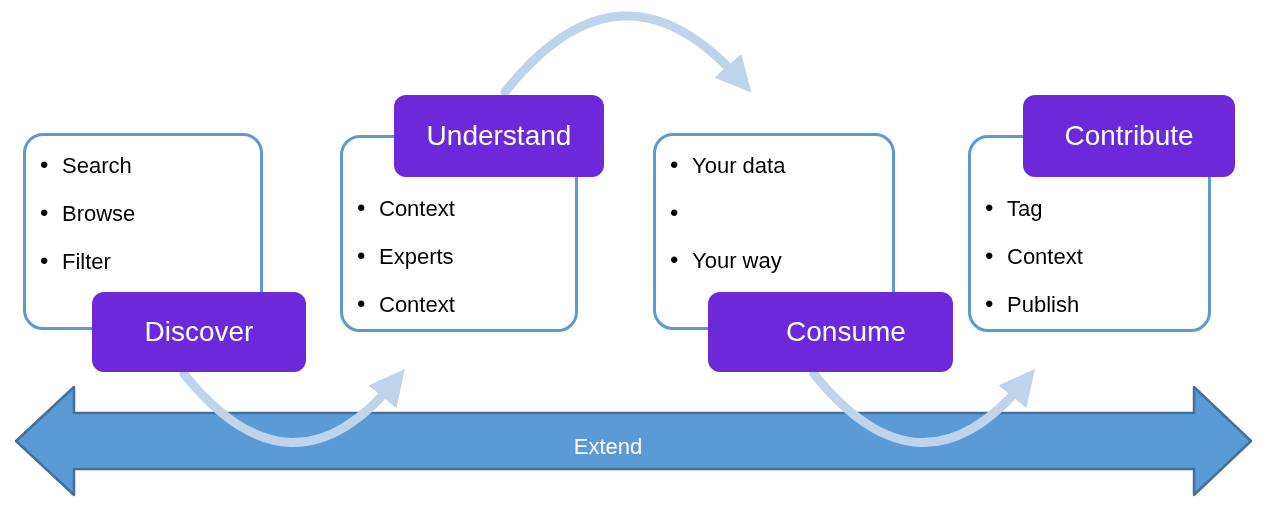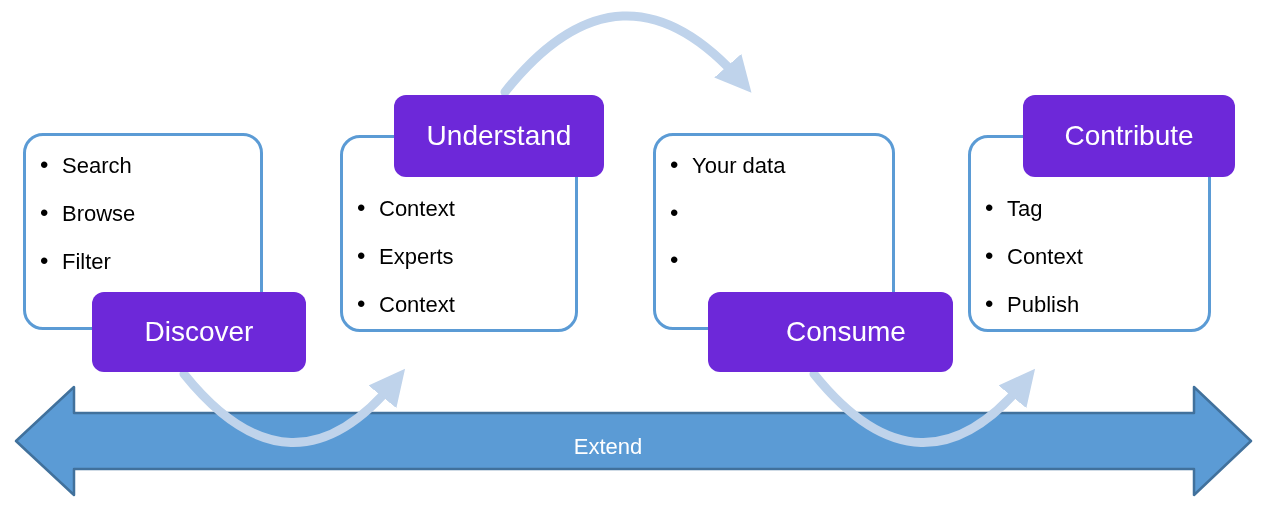--- a/index.html
+++ b/index.html
@@ -136,20 +136,21 @@
     <div class="stage-list list-top">
       <div class="bullet-item">
         <span class="bullet">•</span>
         <span>Your data</span>
       </div>
       <div class="bullet-item">
         <span class="bullet">•</span>
       </div>
       <div class="bullet-item">
         <span class="bullet">•</span>
+        <span>Your way</span>
       </div>
     </div>
   </div>
   <div class="stage-label label3">Consume</div>
 
   <div class="stage-box box4">
     <div class="stage-list list-bottom">
       <div class="bullet-item">
         <span class="bullet">•</span>
         <span>Tag</span>

